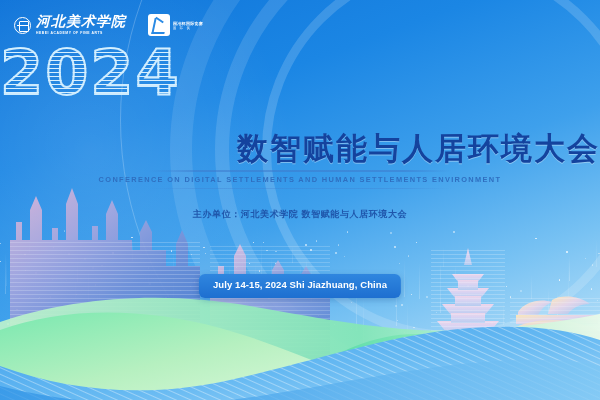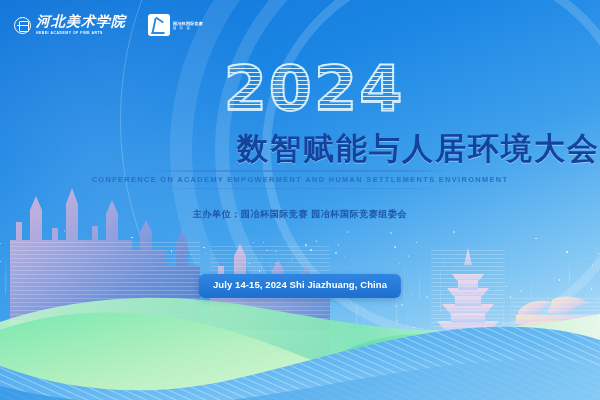--- a/index.html
+++ b/index.html
@@ -87,22 +87,22 @@
   .yy-mark::after {
     content:""; position:absolute; left:7px; top:5px;
     width:9px; height:2.2px; background:#2a8ae4; transform:rotate(34deg);
   }
   .yy-text { display:flex; flex-direction:column; line-height:1.25; }
   .yy-cn { font-size:4px; font-weight:bold; color:#fff; letter-spacing:.3px; white-space:nowrap; }
   .yy-sub { font-size:3.2px; color:#fff; letter-spacing:1.4px; white-space:nowrap; }
 
   
   .year-wrap {
-    position:absolute; left:0; right:0; top:52px;
-    text-align:center; z-index:30;margin-left:28px;
+    position:absolute; left:0; right:0; top:36px;
+    z-index:30;
   }
   .year {
     display:inline-block;
     font-family:"DejaVu Sans", sans-serif;
     font-size:62px; font-weight:bold; letter-spacing:2px;
     color:transparent;
     -webkit-text-stroke:2px rgba(214,240,255,0.95);
     background-image:repeating-linear-gradient(
       180deg,
       rgba(225,245,255,0.95) 0px,
@@ -467,21 +467,21 @@
       </g>
     </svg>
   </div>
 
   <div class="year-wrap">
     <span class="year">2024</span>
   </div>
 
   <div class="title-rule"></div>
   <div class="title-cn">数智赋能与人居环境大会</div>
-  <div class="title-en">CONFERENCE ON ACADEMY EMPOWERMENT AND HUMAN SETTLEMENTS ENVIRONMENT</div>
+  <div class="title-en">CONFERENCE ON DIGITAL SETTLEMENTS AND HUMAN SETTLEMENTS ENVIRONMENT</div>
   <div class="title-rule r2"></div>
-  <div class="organizer">主办单位：园冶杯国际竞赛  园冶杯国际竞赛组委会</div>
+  <div class="organizer">主办单位：河北美术学院  数智赋能与人居环境大会</div>
 
   <div class="date-badge">
     <div class="date-en">July 14-15, 2024 Shi Jiazhuang, China</div>
   </div>
 
 </div>
 
 </body></html>

